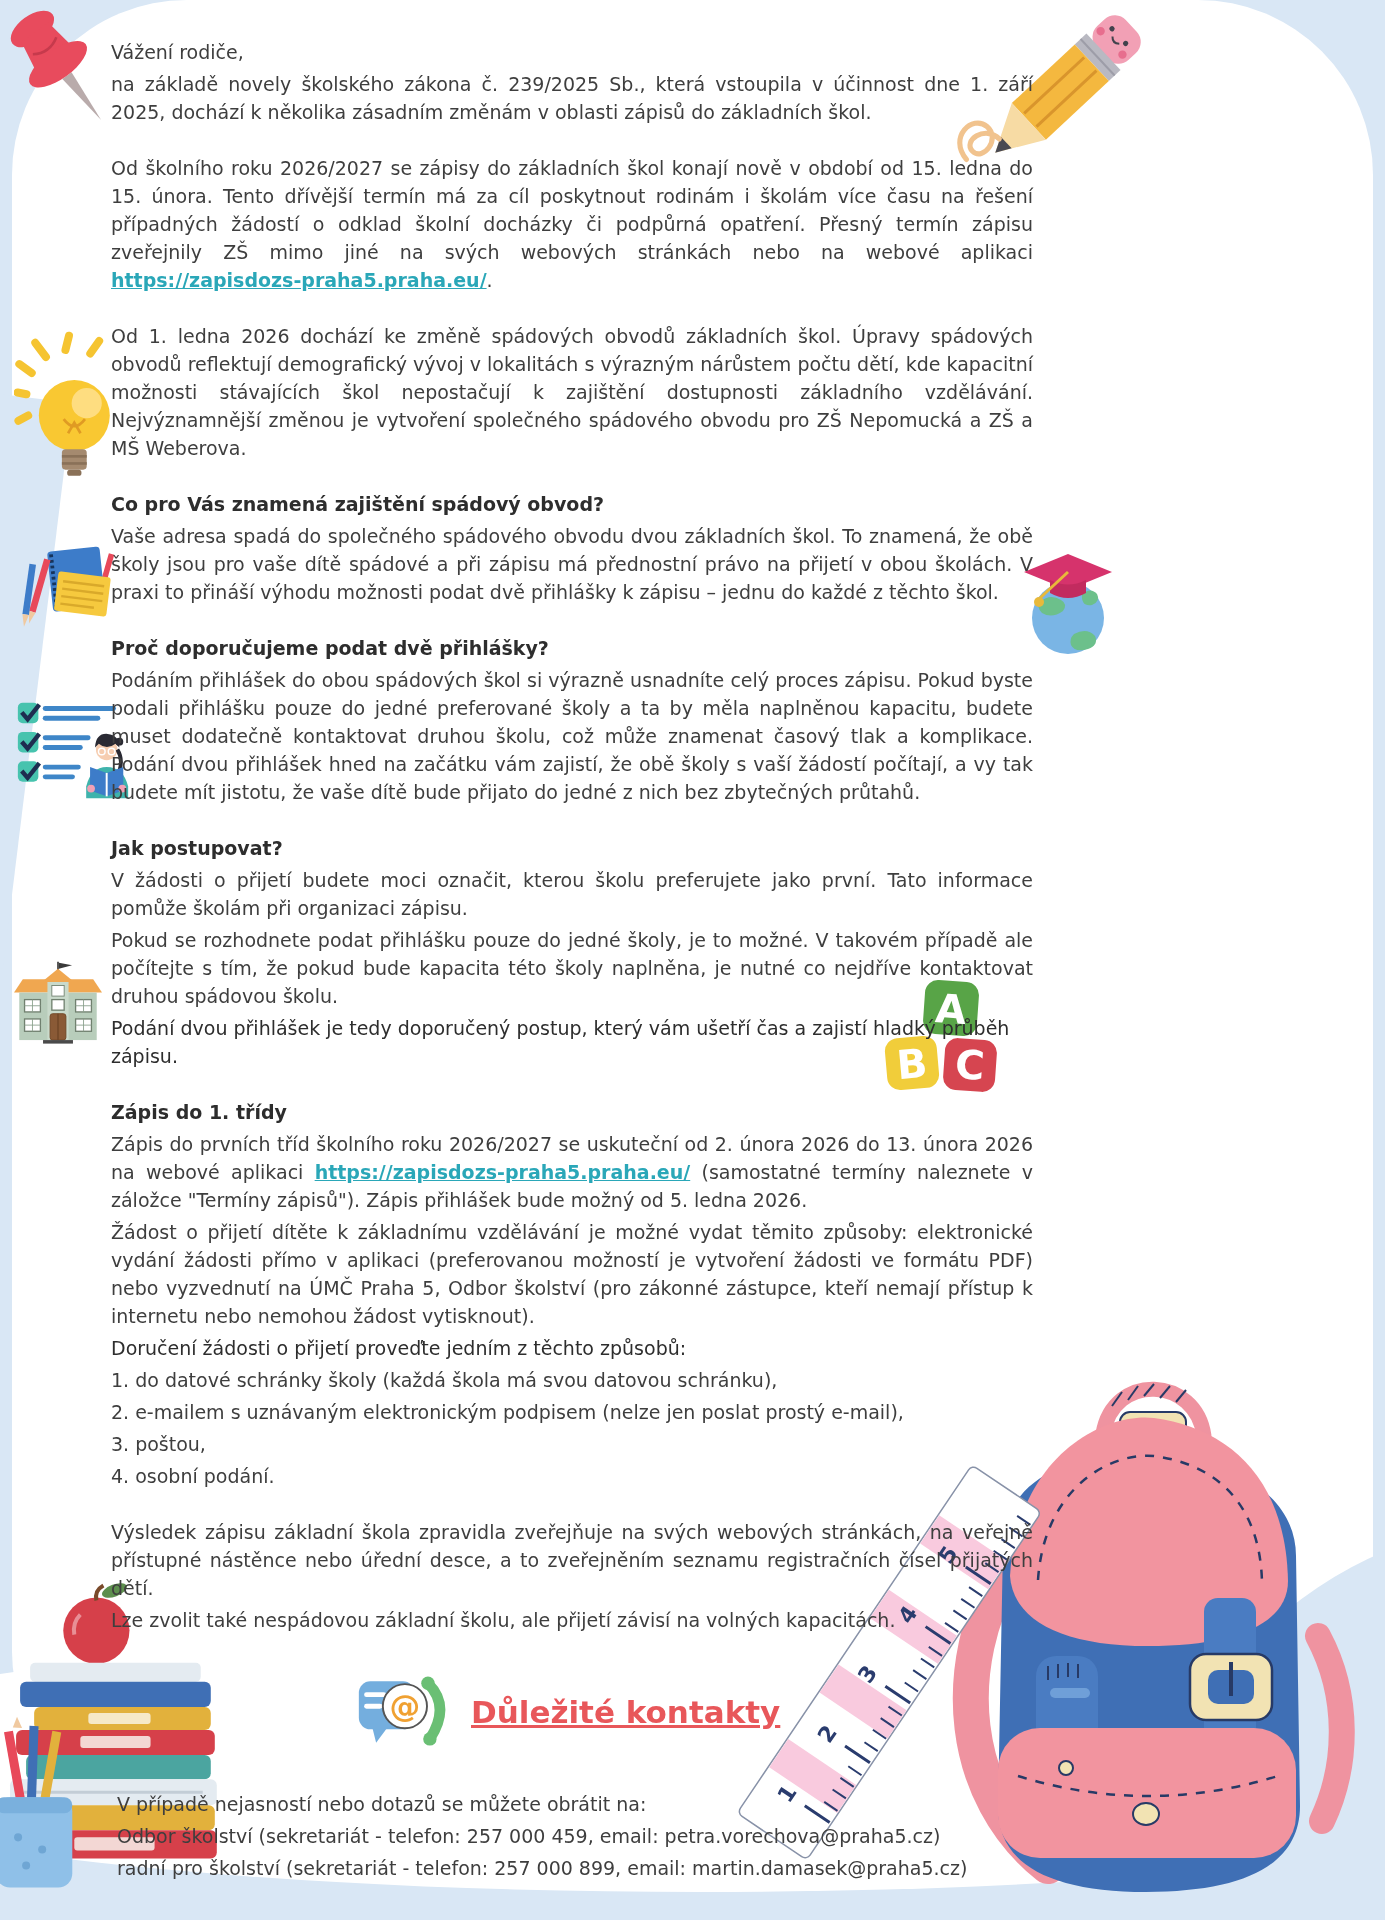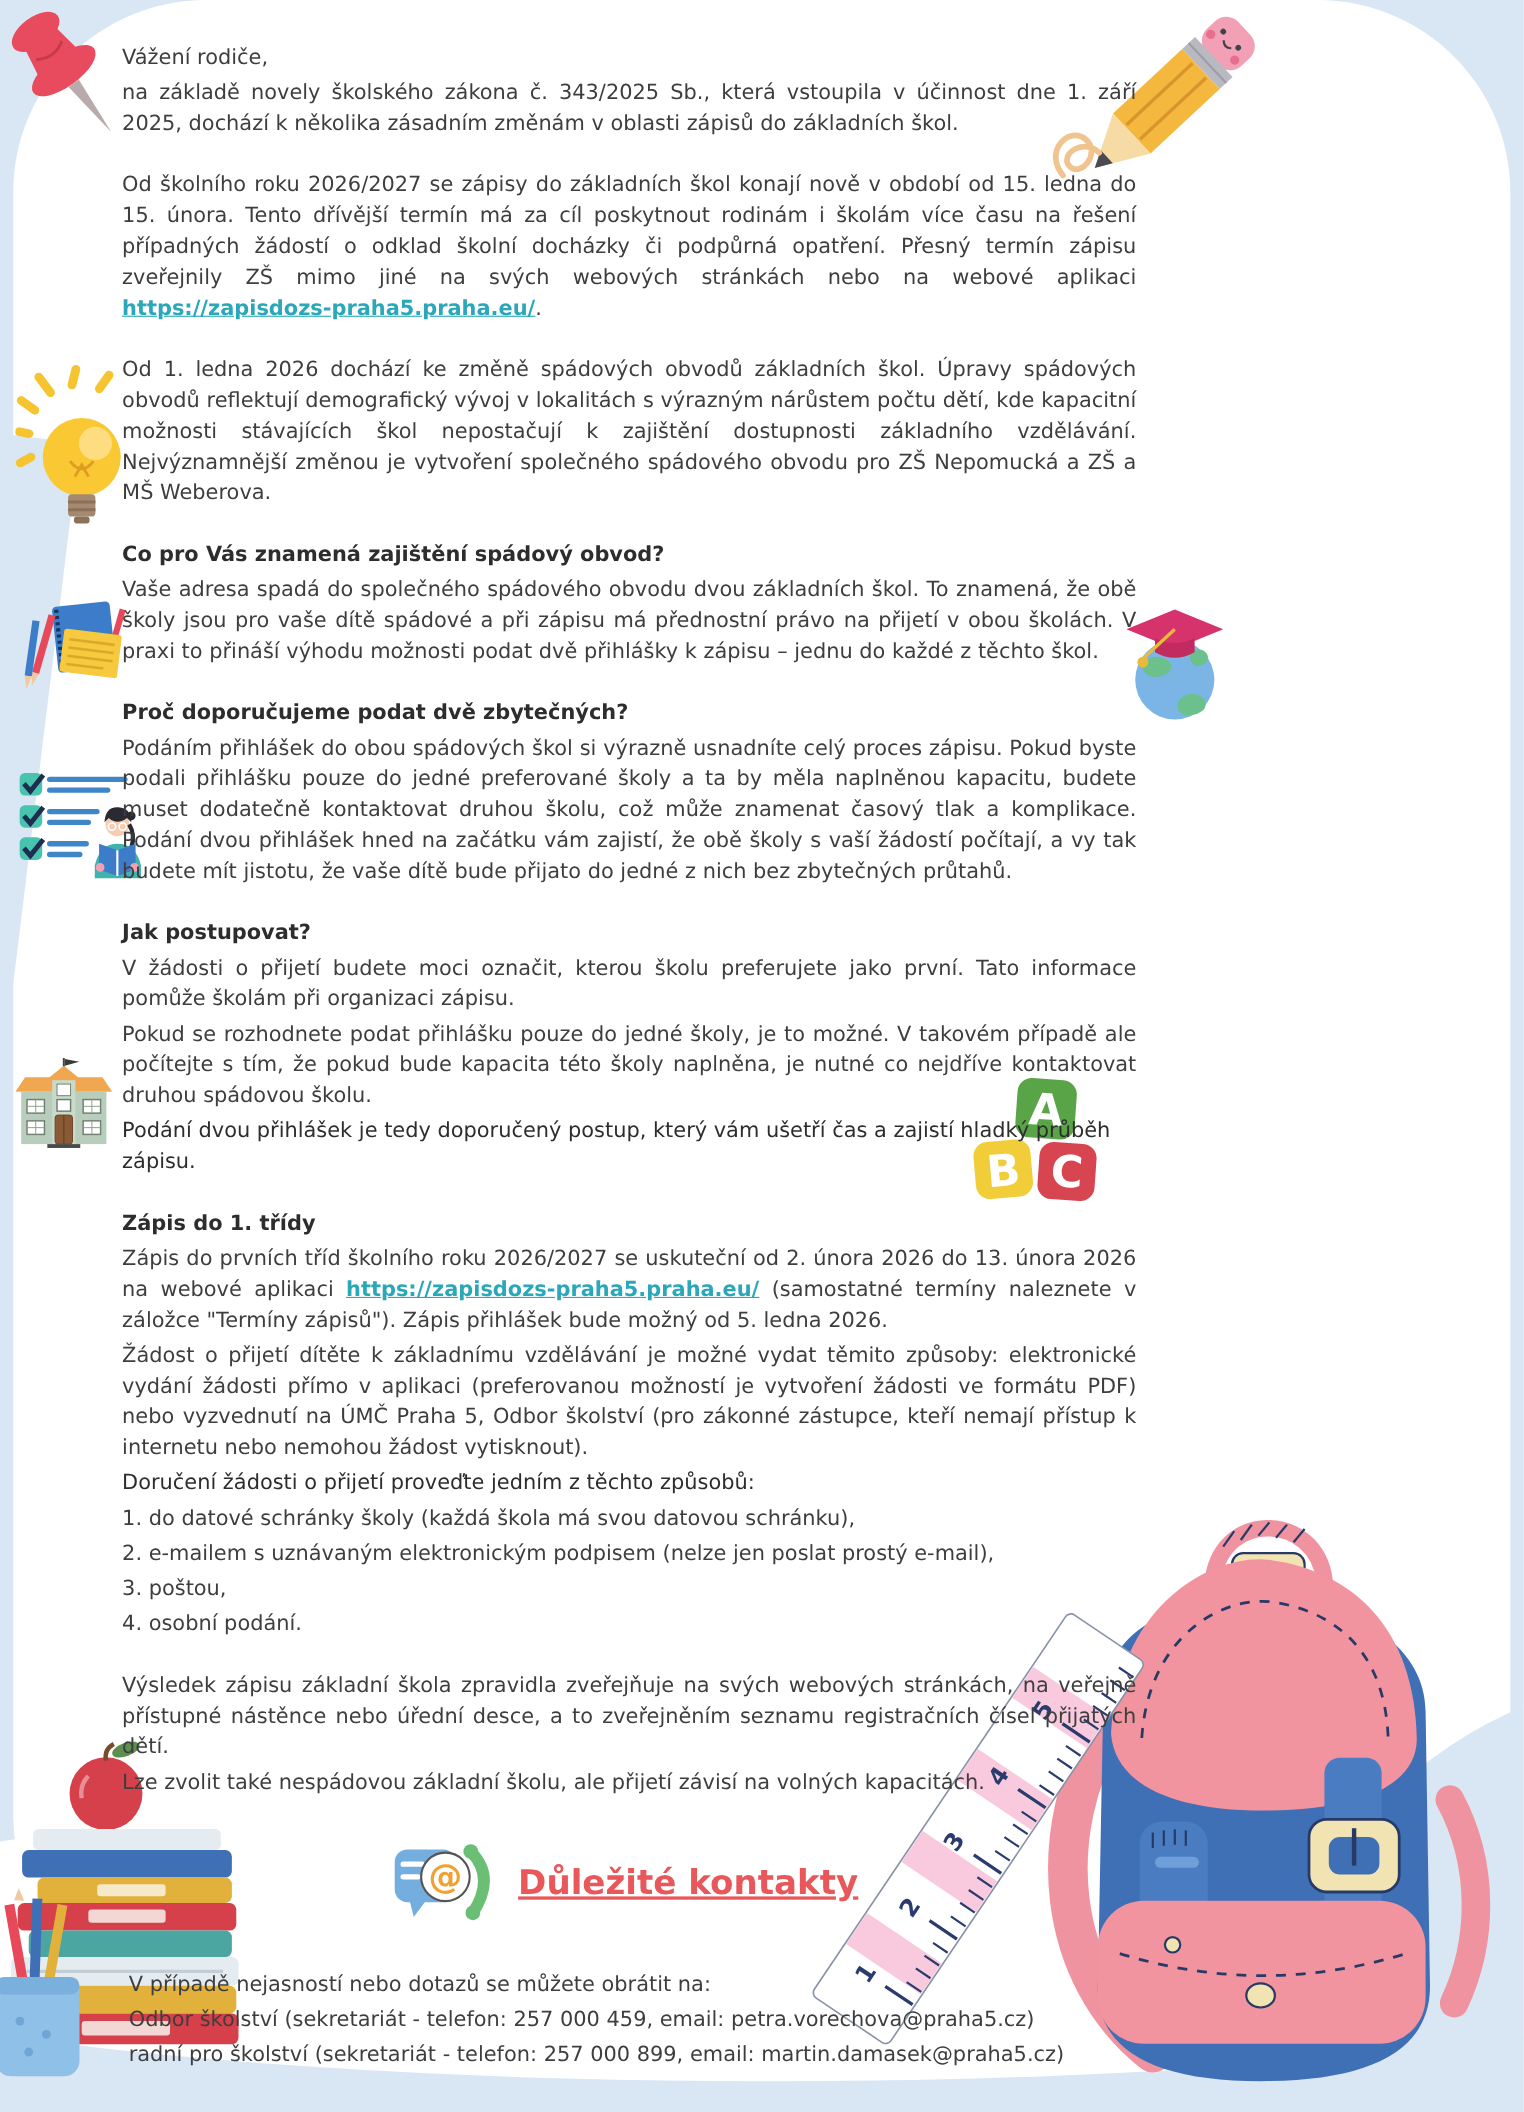--- a/index.html
+++ b/index.html
@@ -279,30 +279,30 @@
         <text x="118" y="44">2</text>
         <text x="190" y="44">3</text>
         <text x="262" y="44">4</text>
         <text x="334" y="44">5</text>
       </g>
     </svg>
   </div>
 
   <div class="content">
     <p class="left">Vážení rodiče,</p>
-    <p>na základě novely školského zákona č. 343/2025 Sb., která vstoupila v účinnost dne 1. září 2025, dochází k několika zásadním změnám v oblasti zápisů do základních škol.</p>
+    <p>na základě novely školského zákona č. 239/2025 Sb., která vstoupila v účinnost dne 1. září 2025, dochází k několika zásadním změnám v oblasti zápisů do základních škol.</p>
 
     <p class="mt"><span>Od školního roku 2026/2027 se zápisy do základních škol konají nově v období od 15. ledna do 15. února. Tento dřívější termín má za cíl poskytnout rodinám i školám více času na řešení případných žádostí o odklad školní docházky či podpůrná opatření. Přesný termín zápisu zveřejnily ZŠ mimo jiné na svých webových stránkách nebo na webové aplikaci </span><a class="link">https://zapisdozs-praha5.praha.eu/</a><span>.</span></p>
 
     <p class="mt">Od 1. ledna 2026 dochází ke změně spádových obvodů základních škol. Úpravy spádových obvodů reflektují demografický vývoj v lokalitách s výrazným nárůstem počtu dětí, kde kapacitní možnosti stávajících škol nepostačují k zajištění dostupnosti základního vzdělávání. Nejvýznamnější změnou je vytvoření společného spádového obvodu pro ZŠ Nepomucká a ZŠ a MŠ Weberova.</p>
 
     <p class="hd mt">Co pro Vás znamená zajištění spádový obvod?</p>
     <p>Vaše adresa spadá do společného spádového obvodu dvou základních škol. To znamená, že obě školy jsou pro vaše dítě spádové a při zápisu má přednostní právo na přijetí v obou školách. V praxi to přináší výhodu možnosti podat dvě přihlášky k zápisu – jednu do každé z těchto škol.</p>
 
-    <p class="hd mt">Proč doporučujeme podat dvě zbytečných?</p>
+    <p class="hd mt">Proč doporučujeme podat dvě přihlášky?</p>
     <p>Podáním přihlášek do obou spádových škol si výrazně usnadníte celý proces zápisu. Pokud byste podali přihlášku pouze do jedné preferované školy a ta by měla naplněnou kapacitu, budete muset dodatečně kontaktovat druhou školu, což může znamenat časový tlak a komplikace. Podání dvou přihlášek hned na začátku vám zajistí, že obě školy s vaší žádostí počítají, a vy tak budete mít jistotu, že vaše dítě bude přijato do jedné z nich bez zbytečných průtahů.</p>
 
     <p class="hd mt">Jak postupovat?</p>
     <p>V žádosti o přijetí budete moci označit, kterou školu preferujete jako první. Tato informace pomůže školám při organizaci zápisu.</p>
     <p>Pokud se rozhodnete podat přihlášku pouze do jedné školy, je to možné. V takovém případě ale počítejte s tím, že pokud bude kapacita této školy naplněna, je nutné co nejdříve kontaktovat druhou spádovou školu.</p>
     <p class="bold left">Podání dvou přihlášek je tedy doporučený postup, který vám ušetří čas a zajistí hladký průběh zápisu.</p>
 
     <p class="hd mt">Zápis do 1. třídy</p>
     <p><span>Zápis do prvních tříd školního roku 2026/2027 se uskuteční od 2. února 2026 do 13. února 2026 na webové aplikaci </span><a class="link">https://zapisdozs-praha5.praha.eu/</a><span> (samostatné termíny naleznete v záložce "Termíny zápisů"). Zápis přihlášek bude možný od 5. ledna 2026.</span></p>
     <p>Žádost o přijetí dítěte k základnímu vzdělávání je možné vydat těmito způsoby: elektronické vydání žádosti přímo v aplikaci (preferovanou možností je vytvoření žádosti ve formátu PDF) nebo vyzvednutí na ÚMČ Praha 5, Odbor školství (pro zákonné zástupce, kteří nemají přístup k internetu nebo nemohou žádost vytisknout).</p>

